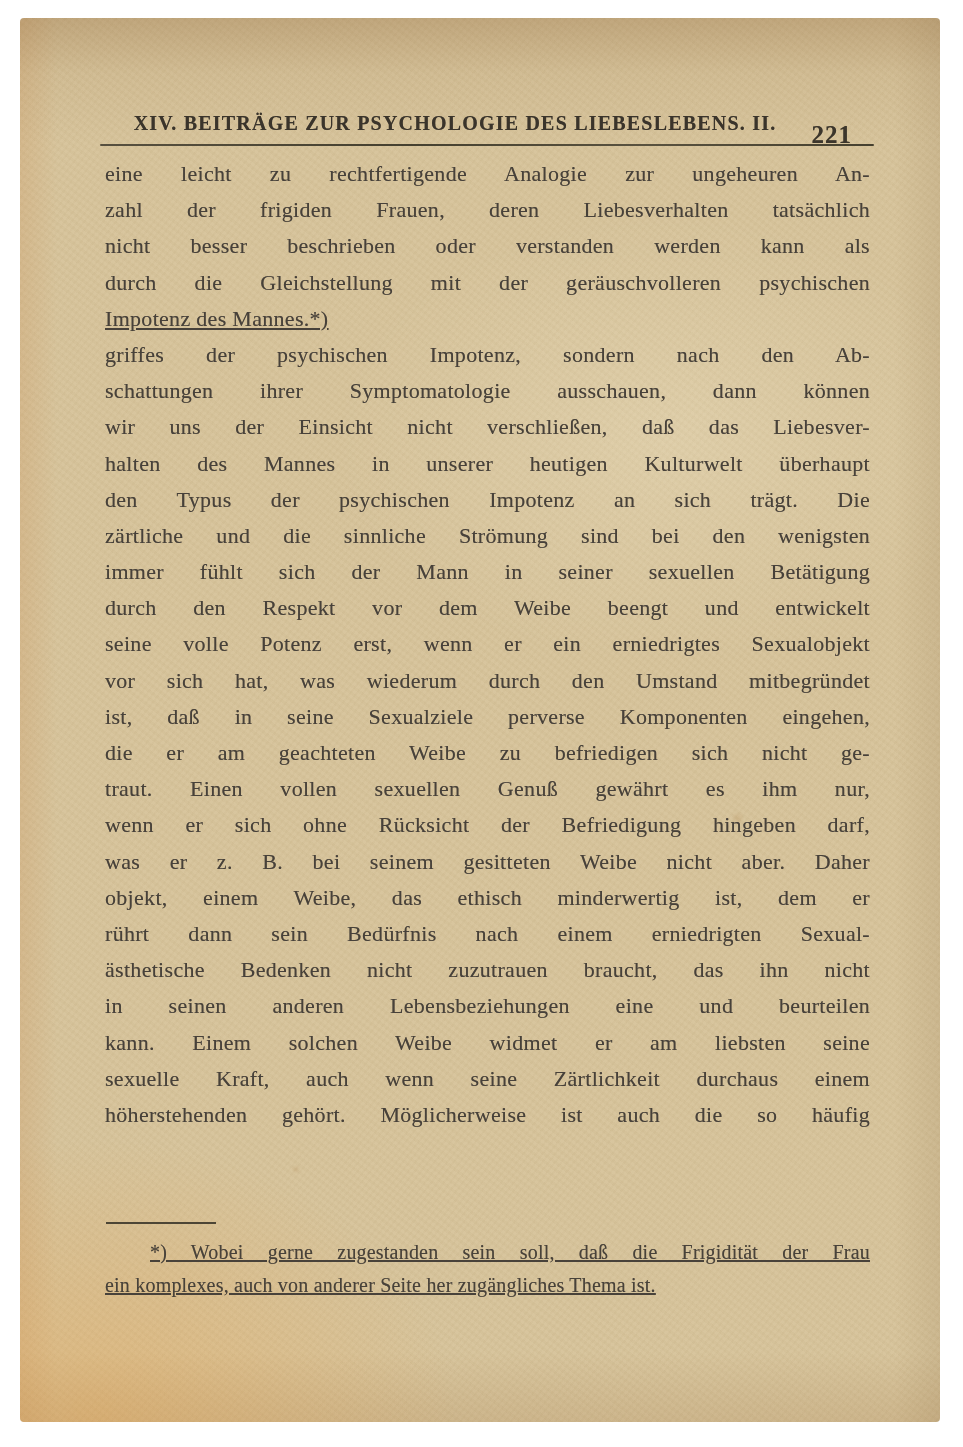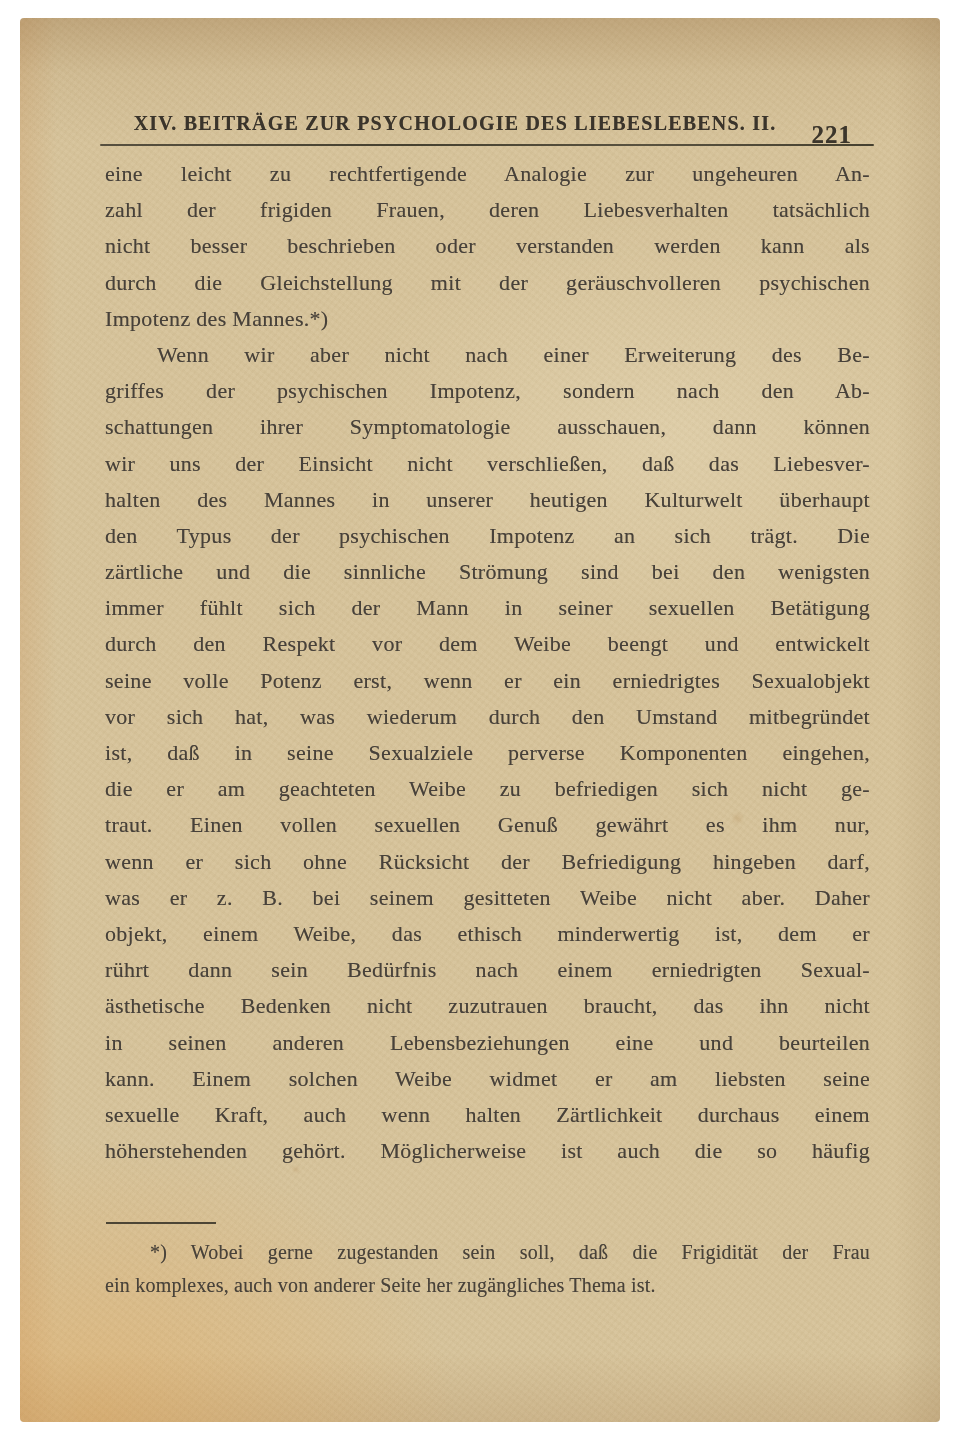--- a/index.html
+++ b/index.html
@@ -87,20 +87,21 @@
   }
   .line {
     height: 36.2px;
     line-height: 36.2px;
     white-space: nowrap;
     text-align: justify;
     text-align-last: justify;
   }
   .line.para-end {
     text-align-last: left;
+    text-decoration: underline;
   }
   .line.para-start {
     text-indent: 52px;
   }
   .footnote-rule {
     position: absolute;
     left: 86px;
     top: 1204px;
     width: 110px;
     height: 2px;
@@ -115,20 +116,21 @@
     font-size: 20px;
     letter-spacing: 0.2px;
     text-shadow: 0 0 0.5px rgba(70,62,52,0.4);
   }
   .fn-line {
     height: 33px;
     line-height: 33px;
     white-space: nowrap;
     text-align: justify;
     text-align-last: justify;
+    text-decoration: underline;
   }
   .fn-line.fn-start {
     text-indent: 45px;
   }
   .fn-line.para-end {
     text-align-last: left;
   }
 </style>
 </head>
 <body>
@@ -142,42 +144,41 @@
     </div>
 
     <div class="header-rule"></div>
 
     <div class="body-text">
       <div class="line">eine leicht zu rechtfertigende Analogie zur ungeheuren An-</div>
       <div class="line">zahl der frigiden Frauen, deren Liebesverhalten tatsächlich</div>
       <div class="line">nicht besser beschrieben oder verstanden werden kann als</div>
       <div class="line">durch die Gleichstellung mit der geräuschvolleren psychischen</div>
       <div class="line para-end">Impotenz des Mannes.*)</div>
-      <div class="line para-start">Wenn wir aber nicht nach einer Erweiterung des Be-</div>
       <div class="line">griffes der psychischen Impotenz, sondern nach den Ab-</div>
       <div class="line">schattungen ihrer Symptomatologie ausschauen, dann können</div>
       <div class="line">wir uns der Einsicht nicht verschließen, daß das Liebesver-</div>
       <div class="line">halten des Mannes in unserer heutigen Kulturwelt überhaupt</div>
       <div class="line">den Typus der psychischen Impotenz an sich trägt. Die</div>
       <div class="line">zärtliche und die sinnliche Strömung sind bei den wenigsten</div>
       <div class="line">immer fühlt sich der Mann in seiner sexuellen Betätigung</div>
       <div class="line">durch den Respekt vor dem Weibe beengt und entwickelt</div>
       <div class="line">seine volle Potenz erst, wenn er ein erniedrigtes Sexualobjekt</div>
       <div class="line">vor sich hat, was wiederum durch den Umstand mitbegründet</div>
       <div class="line">ist, daß in seine Sexualziele perverse Komponenten eingehen,</div>
       <div class="line">die er am geachteten Weibe zu befriedigen sich nicht ge-</div>
       <div class="line">traut. Einen vollen sexuellen Genuß gewährt es ihm nur,</div>
       <div class="line">wenn er sich ohne Rücksicht der Befriedigung hingeben darf,</div>
       <div class="line">was er z. B. bei seinem gesitteten Weibe nicht aber. Daher</div>
       <div class="line">objekt, einem Weibe, das ethisch minderwertig ist, dem er</div>
       <div class="line">rührt dann sein Bedürfnis nach einem erniedrigten Sexual-</div>
       <div class="line">ästhetische Bedenken nicht zuzutrauen braucht, das ihn nicht</div>
       <div class="line">in seinen anderen Lebensbeziehungen eine und beurteilen</div>
       <div class="line">kann. Einem solchen Weibe widmet er am liebsten seine</div>
-      <div class="line">sexuelle Kraft, auch wenn halten Zärtlichkeit durchaus einem</div>
+      <div class="line">sexuelle Kraft, auch wenn seine Zärtlichkeit durchaus einem</div>
       <div class="line">höherstehenden gehört. Möglicherweise ist auch die so häufig</div>
     </div>
 
     <div class="footnote-rule"></div>
 
     <div class="footnote">
       <div class="fn-line fn-start">*) Wobei gerne zugestanden sein soll, daß die Frigidität der Frau</div>
       <div class="fn-line para-end">ein komplexes, auch von anderer Seite her zugängliches Thema ist.</div>
     </div>
 

